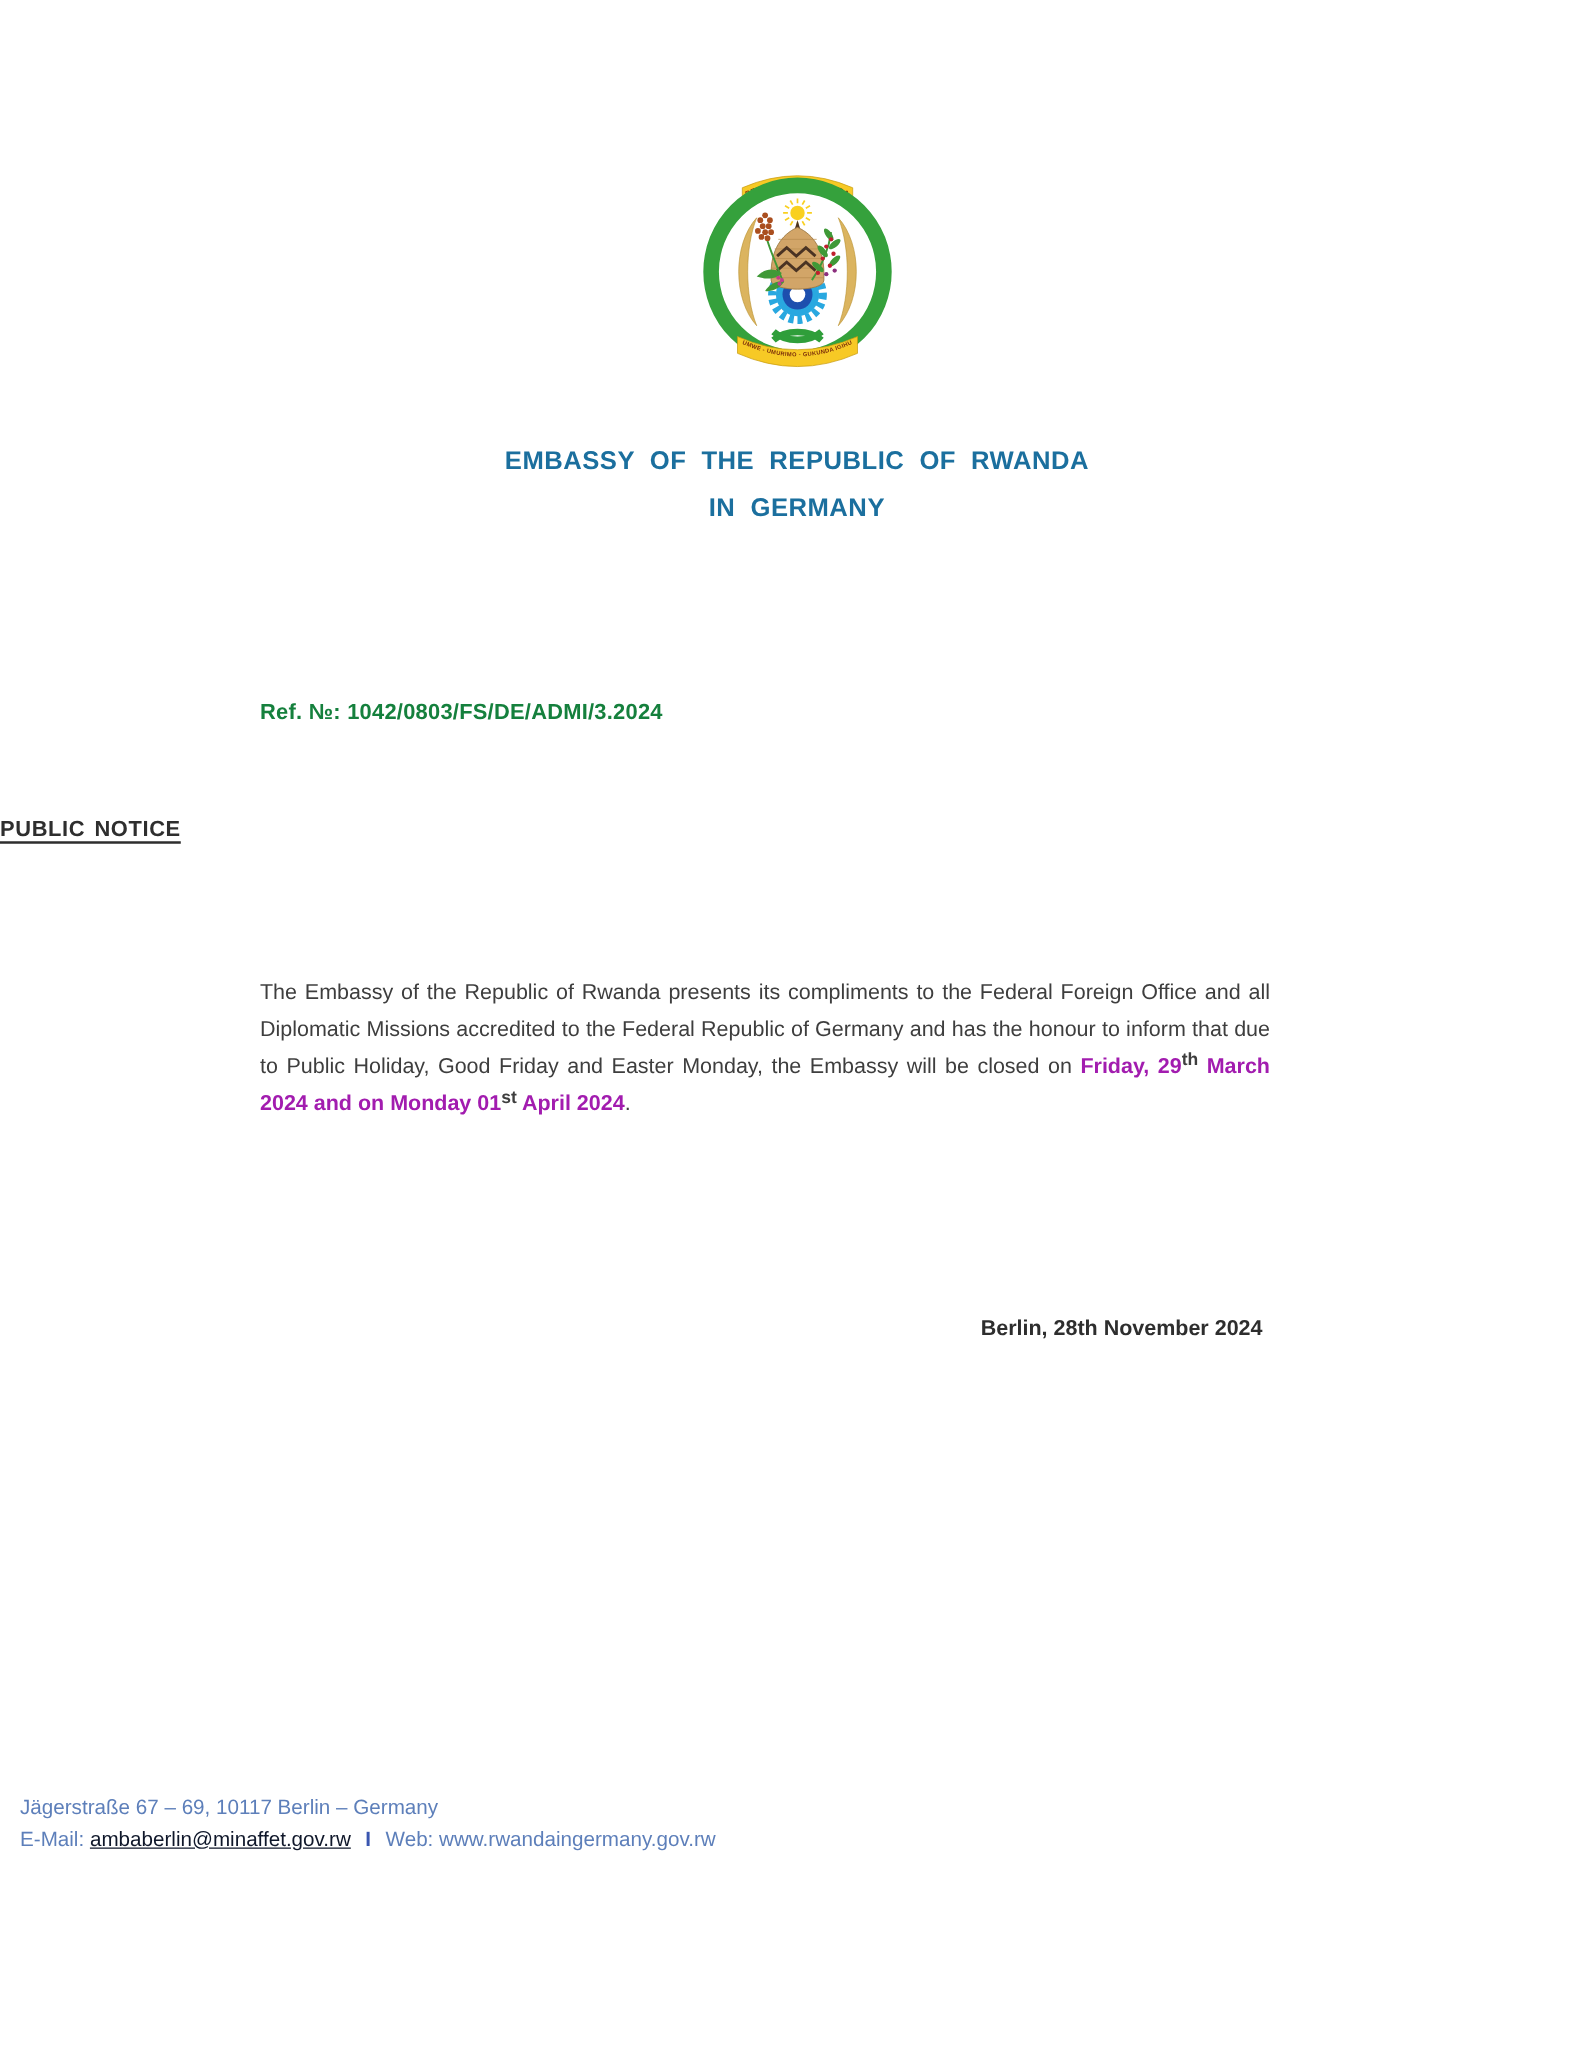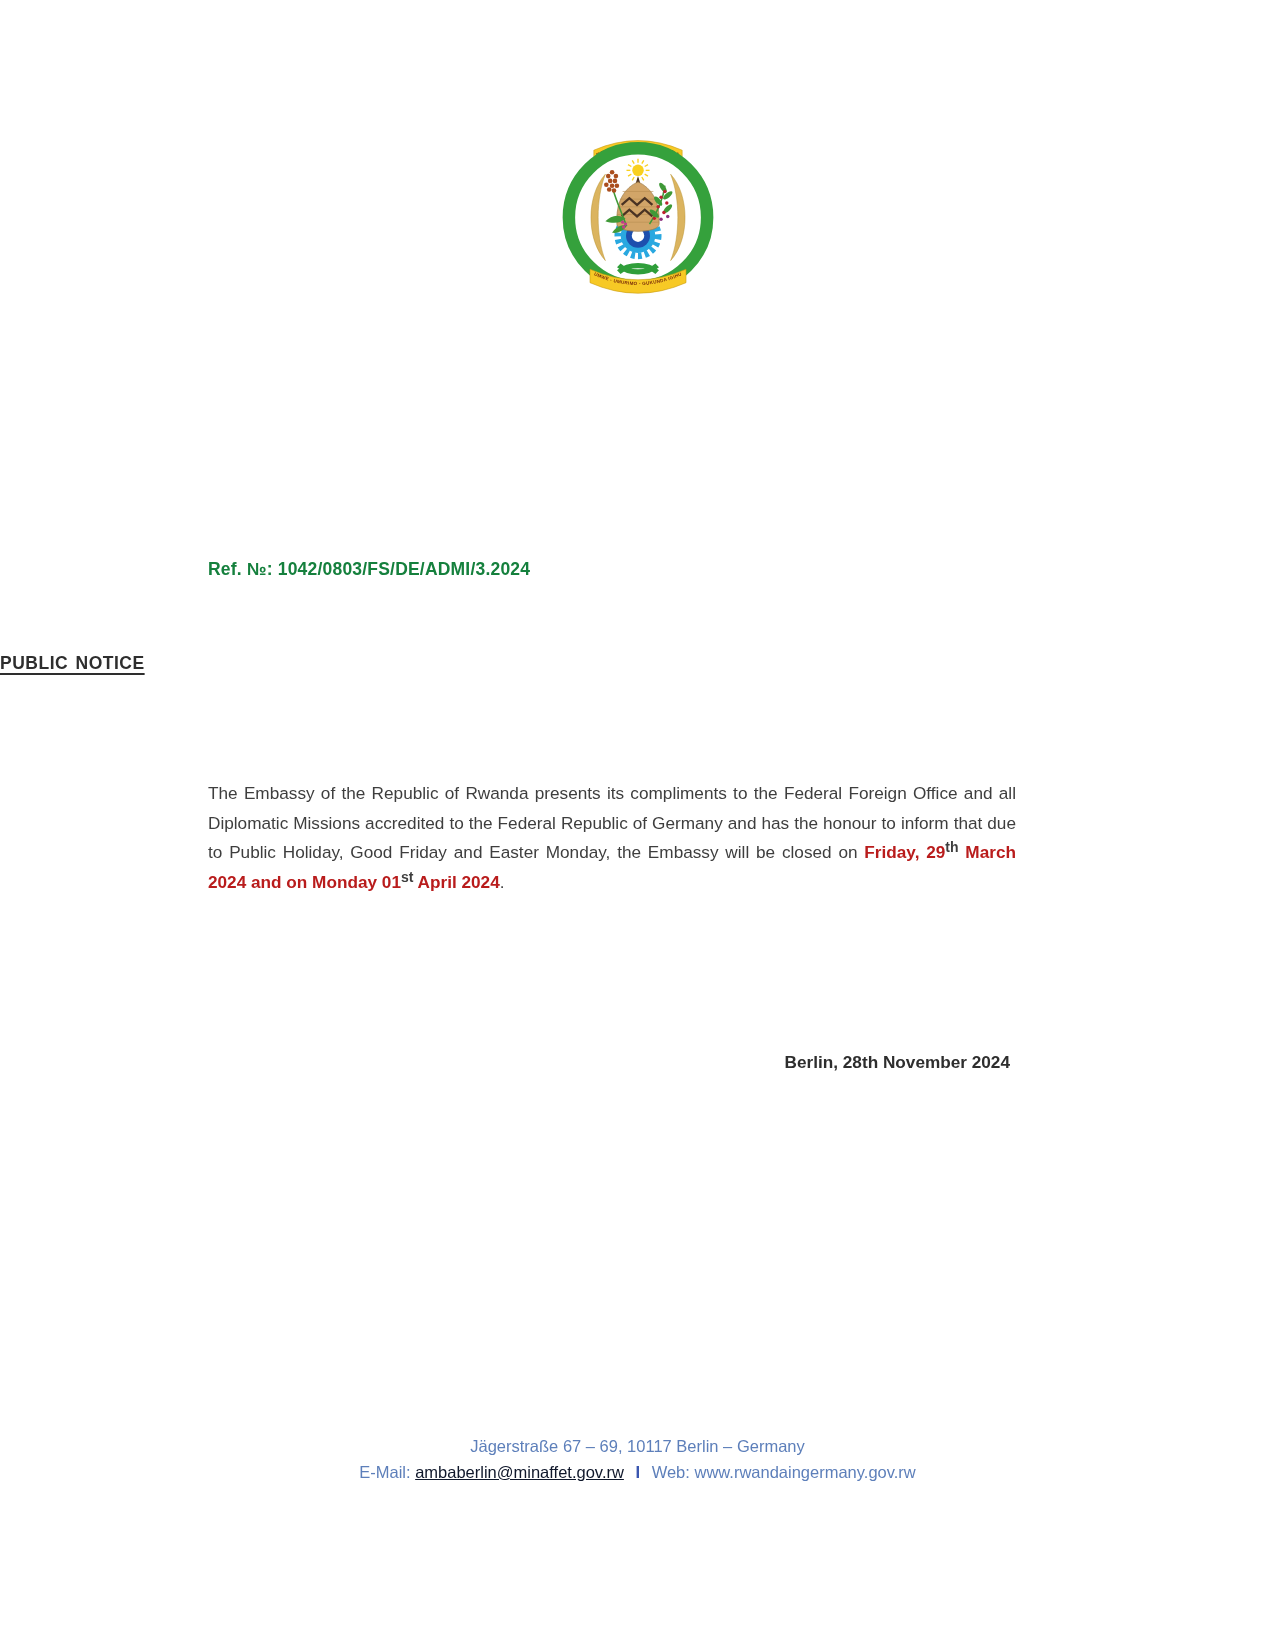--- a/index.html
+++ b/index.html
@@ -40,35 +40,35 @@
     letter-spacing:0.5px;word-spacing:2px;
     text-decoration:underline;
     text-underline-offset:4px;
     text-decoration-thickness:2px;
   }
   .para{
     position:absolute;left:208px;width:808px;
     font-size:17.2px;line-height:29.5px;
     color:#3e3e3e;text-align:justify;
   }
-  .para b{color:#b91c1c;}
+  .para b{color:#a21caf;}
   .para sup{
     font-size:14px;font-weight:bold;line-height:0;
     vertical-align:6px;
   }
   .para1{top:762px;}
   .para2{top:909px;}
   .dateline{
     position:absolute;top:1052px;left:208px;width:802px;
     text-align:right;
     font-size:17.2px;font-weight:bold;color:#2e2e2e;
   }
   .footer{
-    position:absolute;top:1433px;left:0;right:0;
-    text-align:center;
+    position:absolute;top:1433px;left:16px;right:0;
+    text-align:left;
     font-size:16.5px;line-height:26px;
     color:#5d7fba;
   }
   .footer .sep{
     color:#3a56b0;font-weight:bold;margin:0 7px;
   }
   .footer a.email{
     color:#0f172a;text-decoration:underline;cursor:pointer;
   }
 </style>
@@ -184,20 +184,24 @@
       <g>
         <path d="M50,147 Q100,169 150,147 L150,161 Q100,183 50,161 Z" fill="#f7c925" stroke="#c79a10" stroke-width="0.6"></path>
         <path id="arcBottom" d="M54,153 Q100,174 146,153" fill="none"></path>
         <text font-size="4.8" font-weight="bold" fill="#7a2d0a" letter-spacing="0.3">
           <textPath href="#arcBottom" startOffset="50%" text-anchor="middle">UBUMWE - UMURIMO - GUKUNDA IGIHUGU</textPath>
         </text>
       </g>
     </svg>
   </div>
 
+  <div class="header">
+    <div>EMBASSY OF THE REPUBLIC OF RWANDA</div>
+    <div>IN GERMANY</div>
+  </div>
 
   <div class="ref">Ref. №: 1042/0803/FS/DE/ADMI/3.2024</div>
 
   <div class="notice">
     <span>PUBLIC NOTICE</span>
   </div>
 
   <p class="para para1">
     <span>The Embassy of the Republic of Rwanda presents its compliments to the Federal Foreign Office and all Diplomatic Missions accredited to the Federal Republic of Germany and has the honour to inform that due to Public Holiday, Good Friday and Easter Monday, the Embassy will be closed on </span><b>Friday, 29</b><sup>th</sup><b> March 2024 and on Monday 01</b><sup>st</sup><b> April 2024</b><span>.</span>
   </p>

